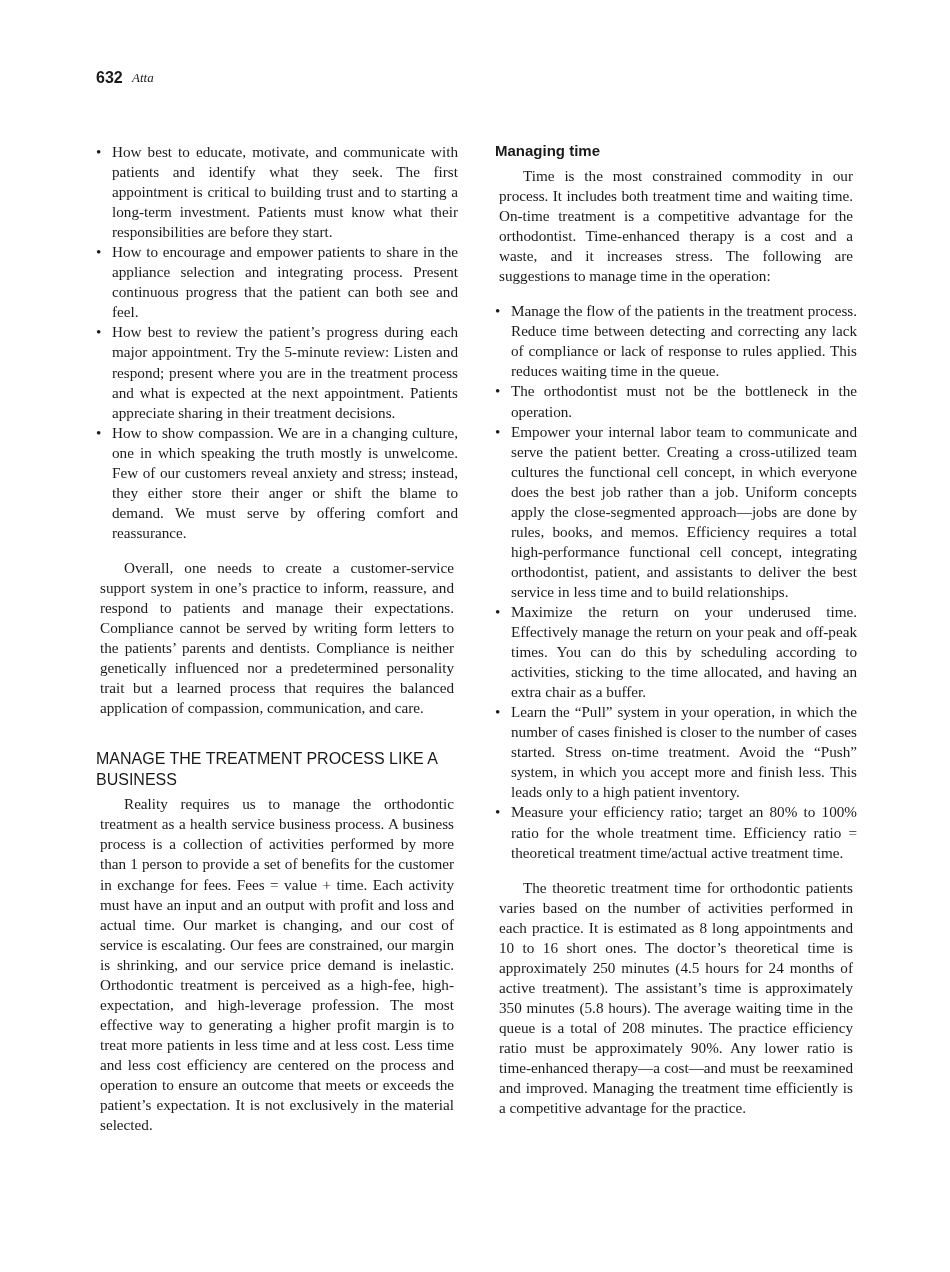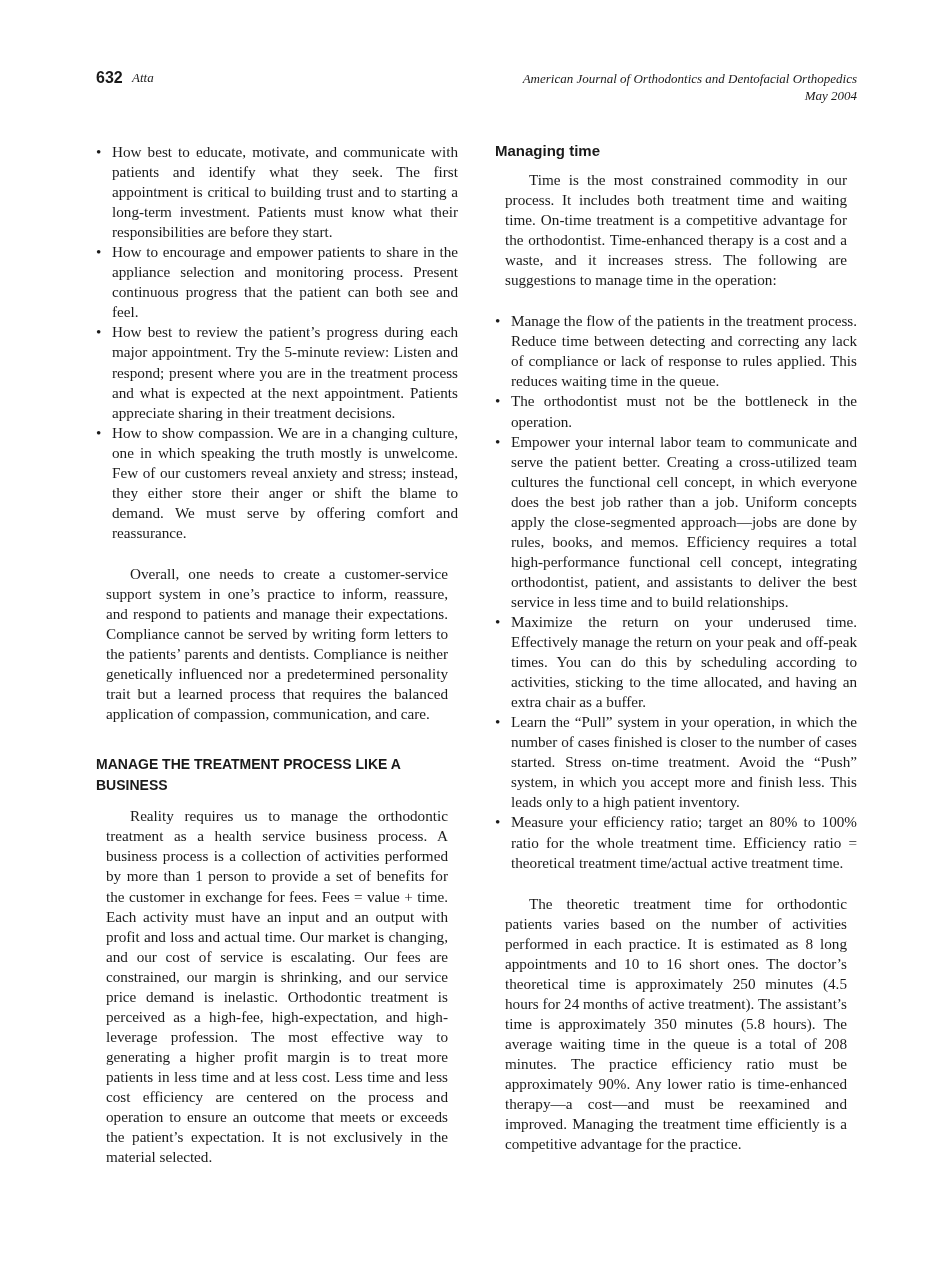--- a/index.html
+++ b/index.html
@@ -15,49 +15,45 @@
     font-weight: bold; font-size: 16px; line-height: 16px; text-align: center;
   }
   .author { position: absolute; left: 36px; top: 0; font-style: italic; font-size: 13px; line-height: 16px; }
   .journal { position: absolute; right: 0; top: 0; text-align: right; font-style: italic; font-size: 13px; line-height: 17px; }
   .col { position: absolute; top: 142px; width: 362px; font-size: 15.2px; line-height: 20.05px; }
   .col-left { left: 96px; }
   .col-right { left: 495px; }
   .bullets { list-style: none; margin: 0; padding: 0; }
   .bullets li { position: relative; padding-left: 16px; text-align: justify; }
   .bullets li .dot { position: absolute; left: 0; top: 0; }
-  p { margin: 10px; text-align: justify; text-indent: 24px; }
+  p { margin: 4px; text-align: justify; text-indent: 24px; }
   .gap { height: 11px; }
   .h-section {
     font-family: "Liberation Sans", "DejaVu Sans", sans-serif;
-    font-weight: bold; font-size: 14px; line-height: 21px;
+    font-weight: normal; font-size: 16px; line-height: 21px;
     margin: 30px 0 2px 0; text-transform: uppercase;
   }
   .h-sub {
     font-family: "Liberation Sans", "DejaVu Sans", sans-serif;
     font-weight: bold; font-size: 15px; line-height: 18px;
     margin: 0 0 6px 0;
   }
 </style>
 </head>
 <body>
 
 <div class="header">
   <span class="page-num">632</span>
   <span class="author">Atta</span>
-  <div class="journal">
-    <div>American Journal of Orthodontics and Dentofacial Orthopedics</div>
-    <div>May 2004</div>
-  </div>
 </div>
 
 <div class="col col-left">
   <ul class="bullets">
     <li><span class="dot">•</span><span>How best to educate, motivate, and communicate with patients and identify what they seek. The first appointment is critical to building trust and to starting a long-term investment. Patients must know what their responsibilities are before they start.</span></li>
-    <li><span class="dot">•</span><span>How to encourage and empower patients to share in the appliance selection and monitoring process. Present continuous progress that the patient can both see and feel.</span></li>
+    <li><span class="dot">•</span><span>How to encourage and empower patients to share in the appliance selection and integrating process. Present continuous progress that the patient can both see and feel.</span></li>
     <li><span class="dot">•</span><span>How best to review the patient’s progress during each major appointment. Try the 5-minute review: Listen and respond; present where you are in the treatment process and what is expected at the next appointment. Patients appreciate sharing in their treatment decisions.</span></li>
     <li><span class="dot">•</span><span>How to show compassion. We are in a changing culture, one in which speaking the truth mostly is unwelcome. Few of our customers reveal anxiety and stress; instead, they either store their anger or shift the blame to demand. We must serve by offering comfort and reassurance.</span></li>
   </ul>
   <div class="gap"></div>
   <p>Overall, one needs to create a customer-service support system in one’s practice to inform, reassure, and respond to patients and manage their expectations. Compliance cannot be served by writing form letters to the patients’ parents and dentists. Compliance is neither genetically influenced nor a predetermined personality trait but a learned process that requires the balanced application of compassion, communication, and care.</p>
   <div class="h-section">MANAGE THE TREATMENT PROCESS LIKE A BUSINESS</div>
   <p>Reality requires us to manage the orthodontic treatment as a health service business process. A business process is a collection of activities performed by more than 1 person to provide a set of benefits for the customer in exchange for fees. Fees = value + time. Each activity must have an input and an output with profit and loss and actual time. Our market is changing, and our cost of service is escalating. Our fees are constrained, our margin is shrinking, and our service price demand is inelastic. Orthodontic treatment is perceived as a high-fee, high-expectation, and high-leverage profession. The most effective way to generating a higher profit margin is to treat more patients in less time and at less cost. Less time and less cost efficiency are centered on the process and operation to ensure an outcome that meets or exceeds the patient’s expectation. It is not exclusively in the material selected.</p>
 </div>
 
 <div class="col col-right">

